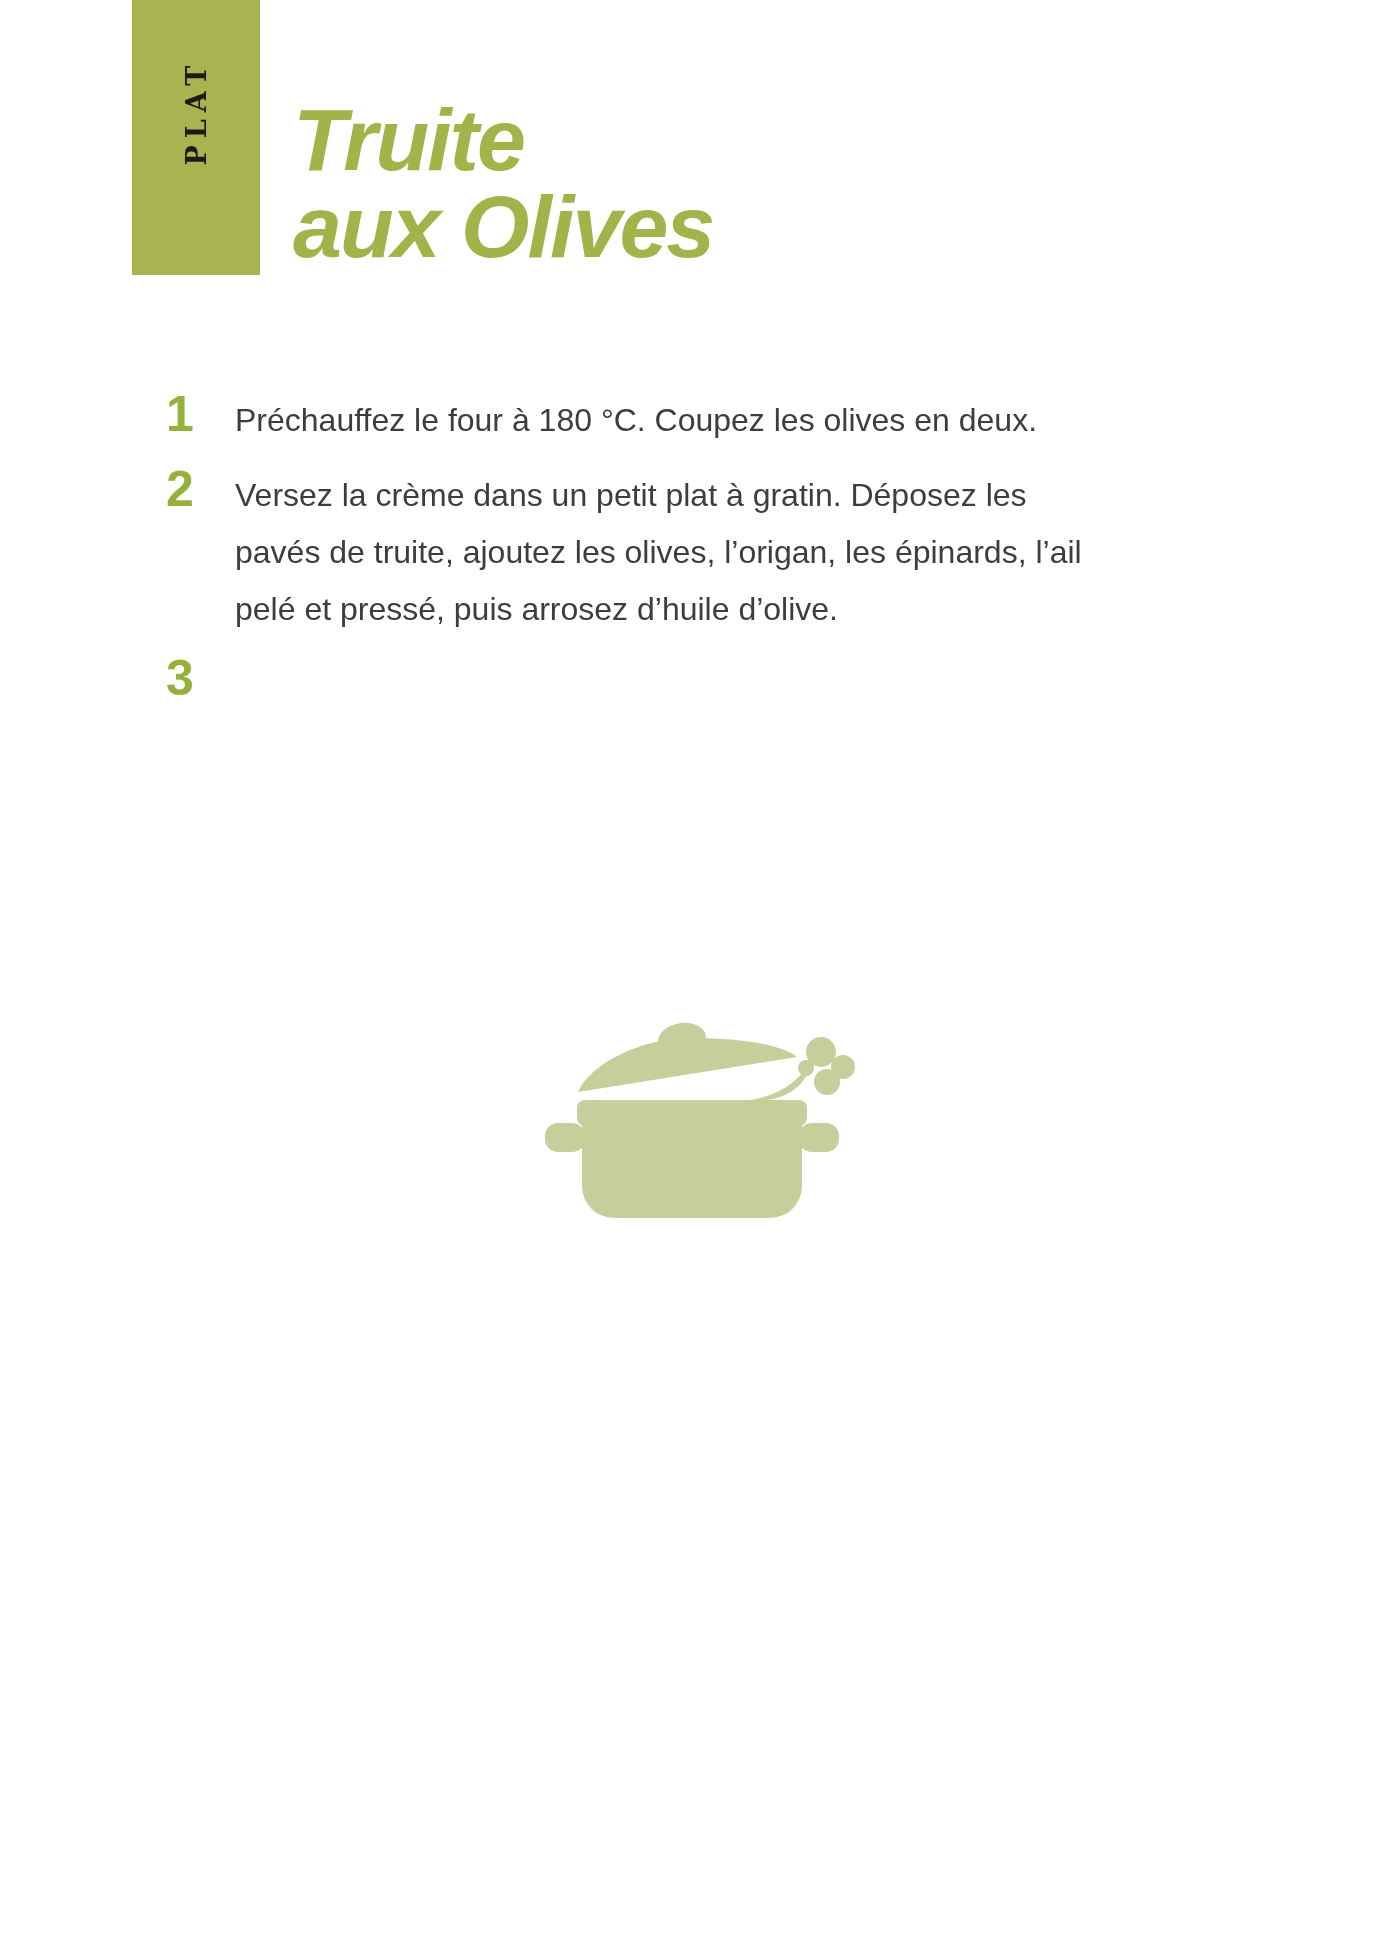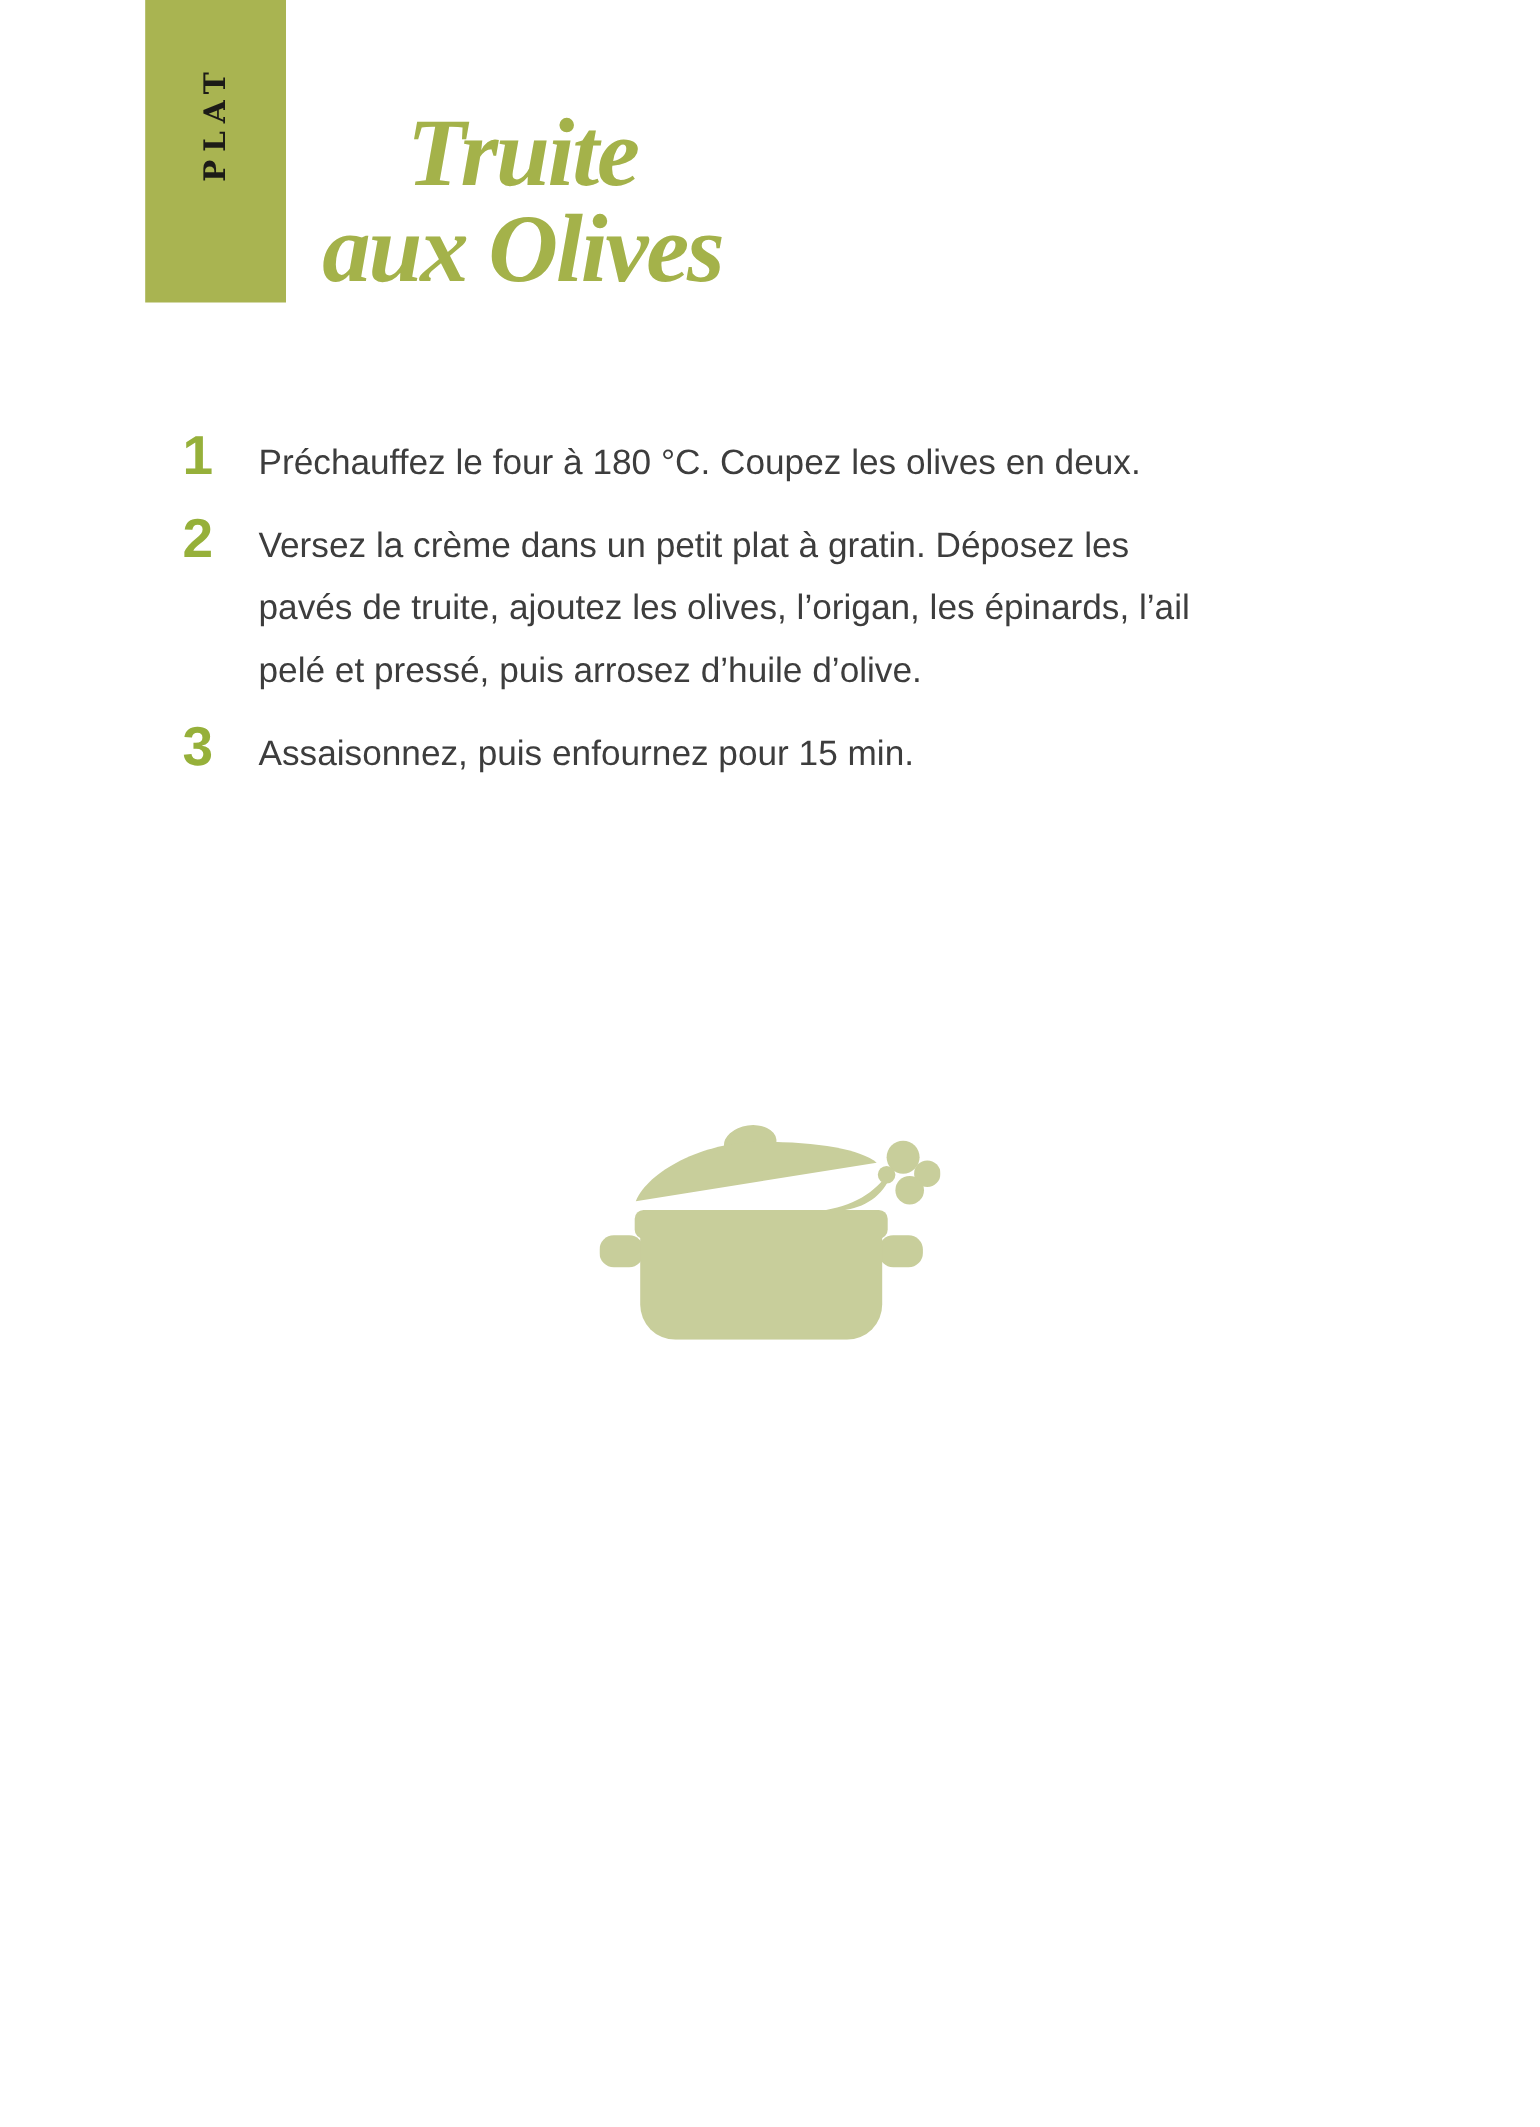--- a/index.html
+++ b/index.html
@@ -37,28 +37,27 @@
     color: #1c1b17;
     white-space: nowrap;
   }
 
   
   .title {
     position: absolute;
     left: 293px;
     top: 96px;
     margin: 0;
-    font-family: Liberation Serif, serif;
+    font-family: Liberation Sans, sans-serif;
     font-style: italic;
     font-weight: 700;
     font-size: 88px;
     line-height: 87px;
     letter-spacing: -2px;
     color: #a4b24a;
-    text-align: center;
   }
   .title span { display: block; }
 
   
   .steps {
     position: absolute;
     left: 166px;
     top: 386px;
     margin: 0;
     padding: 0;
@@ -113,21 +112,20 @@
       <span class="txt">Préchauffez le four à 180 °C. Coupez les olives en deux.</span>
     </li>
     <li class="step">
       <span class="num">2</span>
       <span class="txt">Versez la crème dans un petit plat à gratin. Déposez les
 pavés de truite, ajoutez les olives, l’origan, les épinards, l’ail
 pelé et pressé, puis arrosez d’huile d’olive.</span>
     </li>
     <li class="step">
       <span class="num">3</span>
-      <span class="txt">Assaisonnez, puis enfournez pour 15 min.</span>
     </li>
   </ol>
 
   <svg class="pot" viewBox="0 0 310 196" xmlns="http://www.w3.org/2000/svg" aria-hidden="true">
     <g fill="#c8ce9b">
 
       <ellipse cx="137" cy="17" rx="24" ry="16" transform="rotate(-8 137 17)"></ellipse>
 
       <path d="M33,70 C44,43 94,16 146,16 C198,16 238,23 252,35 Z"></path>
 

